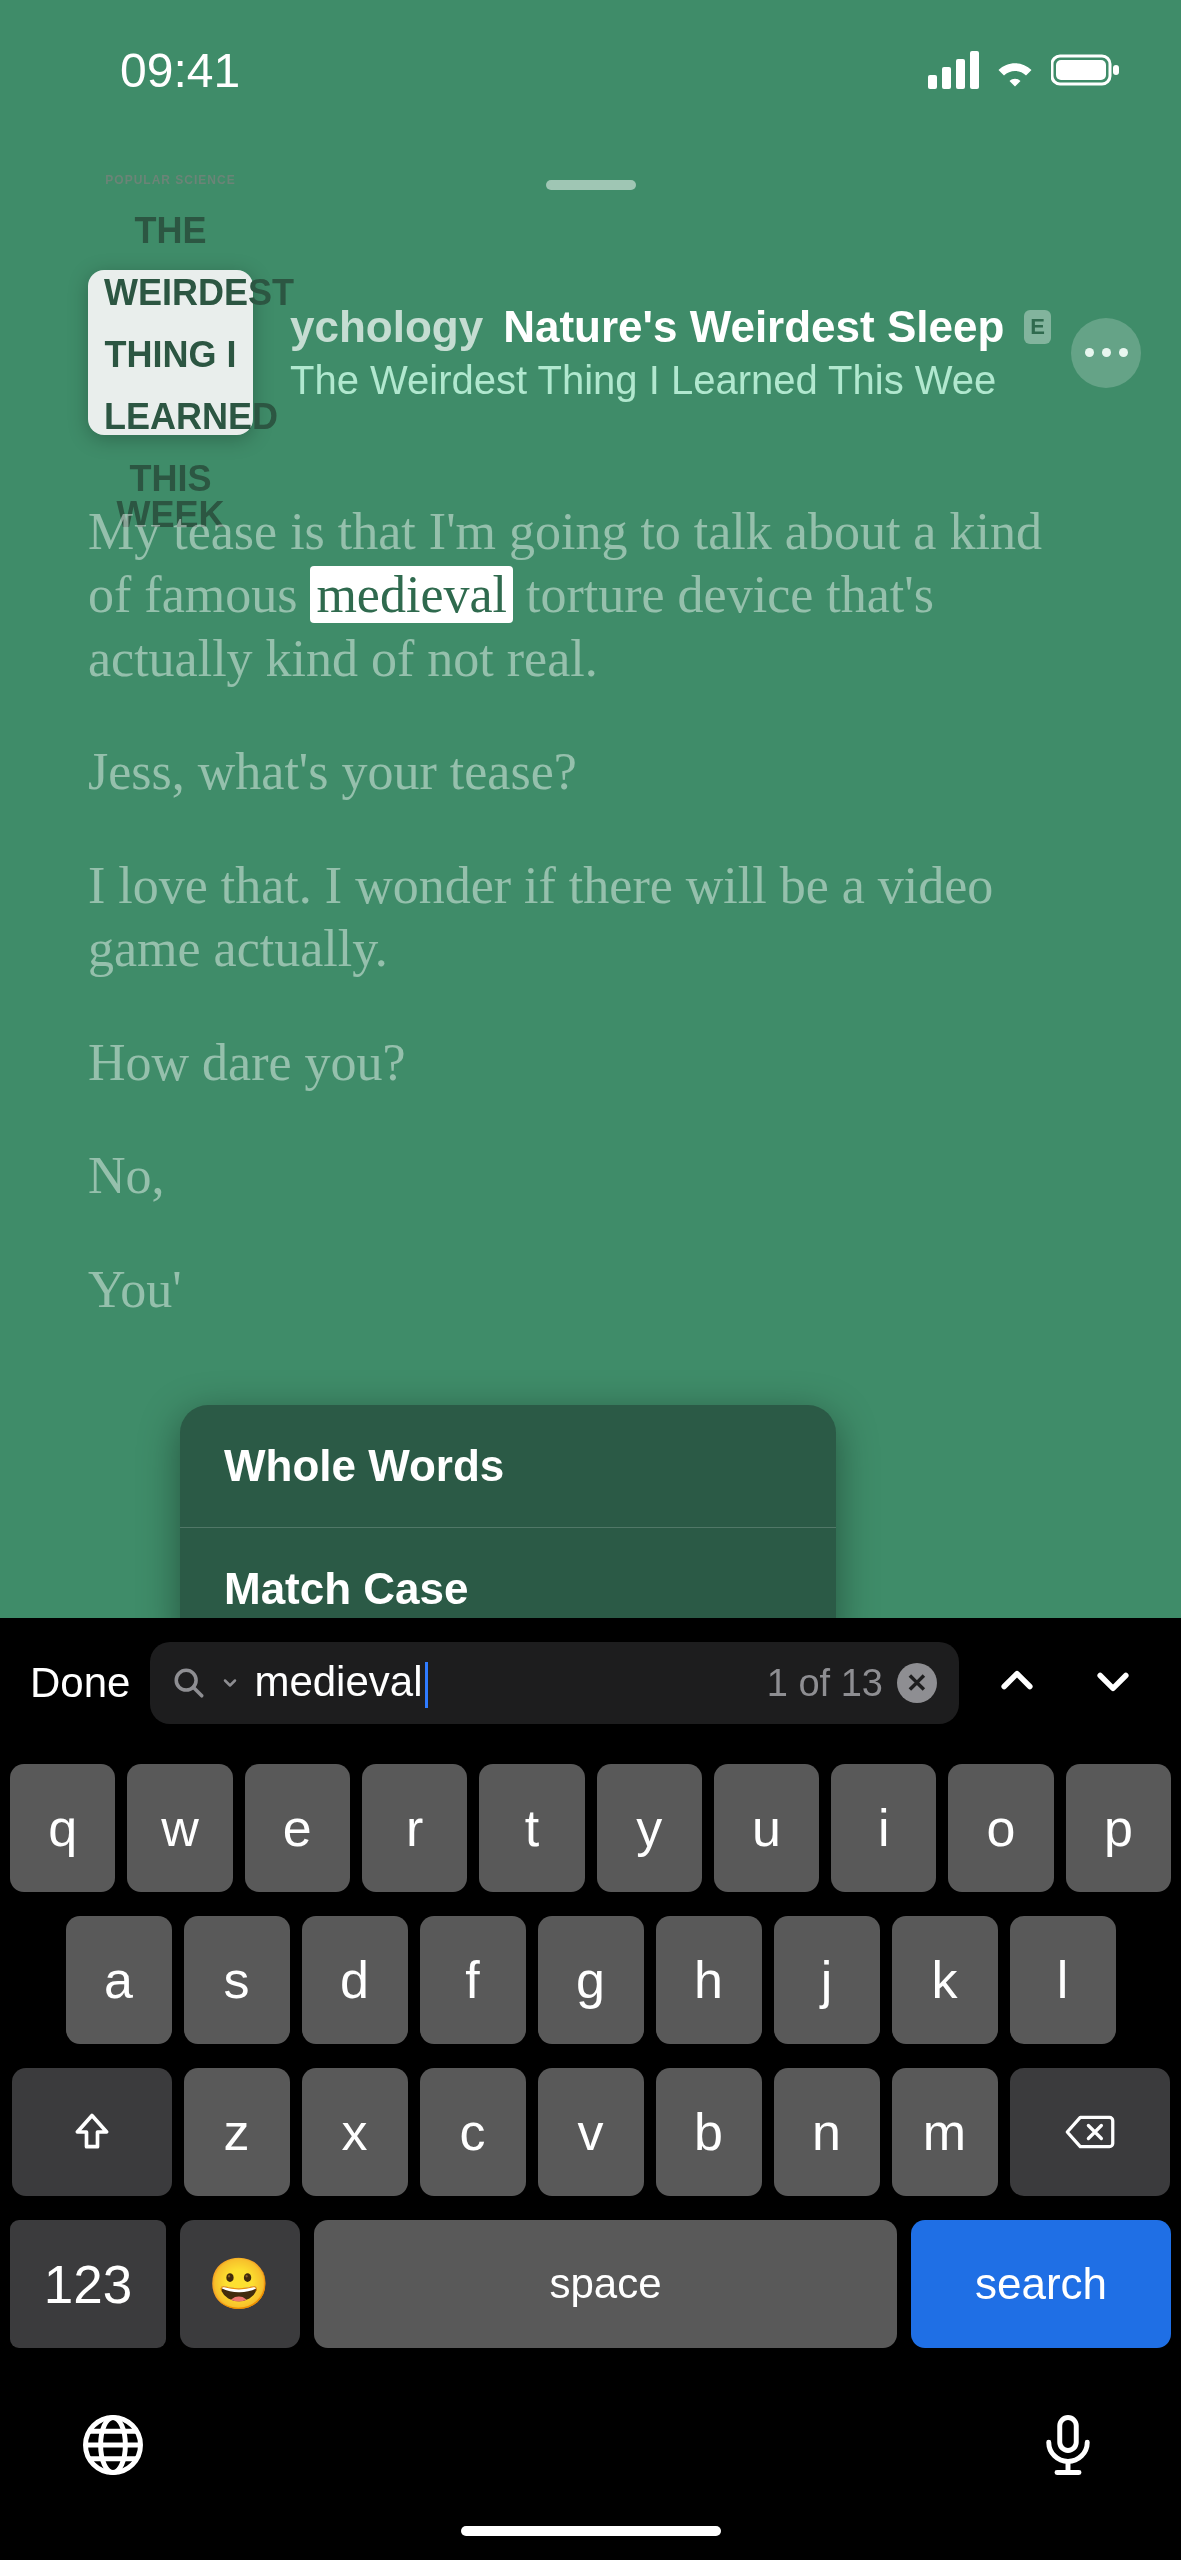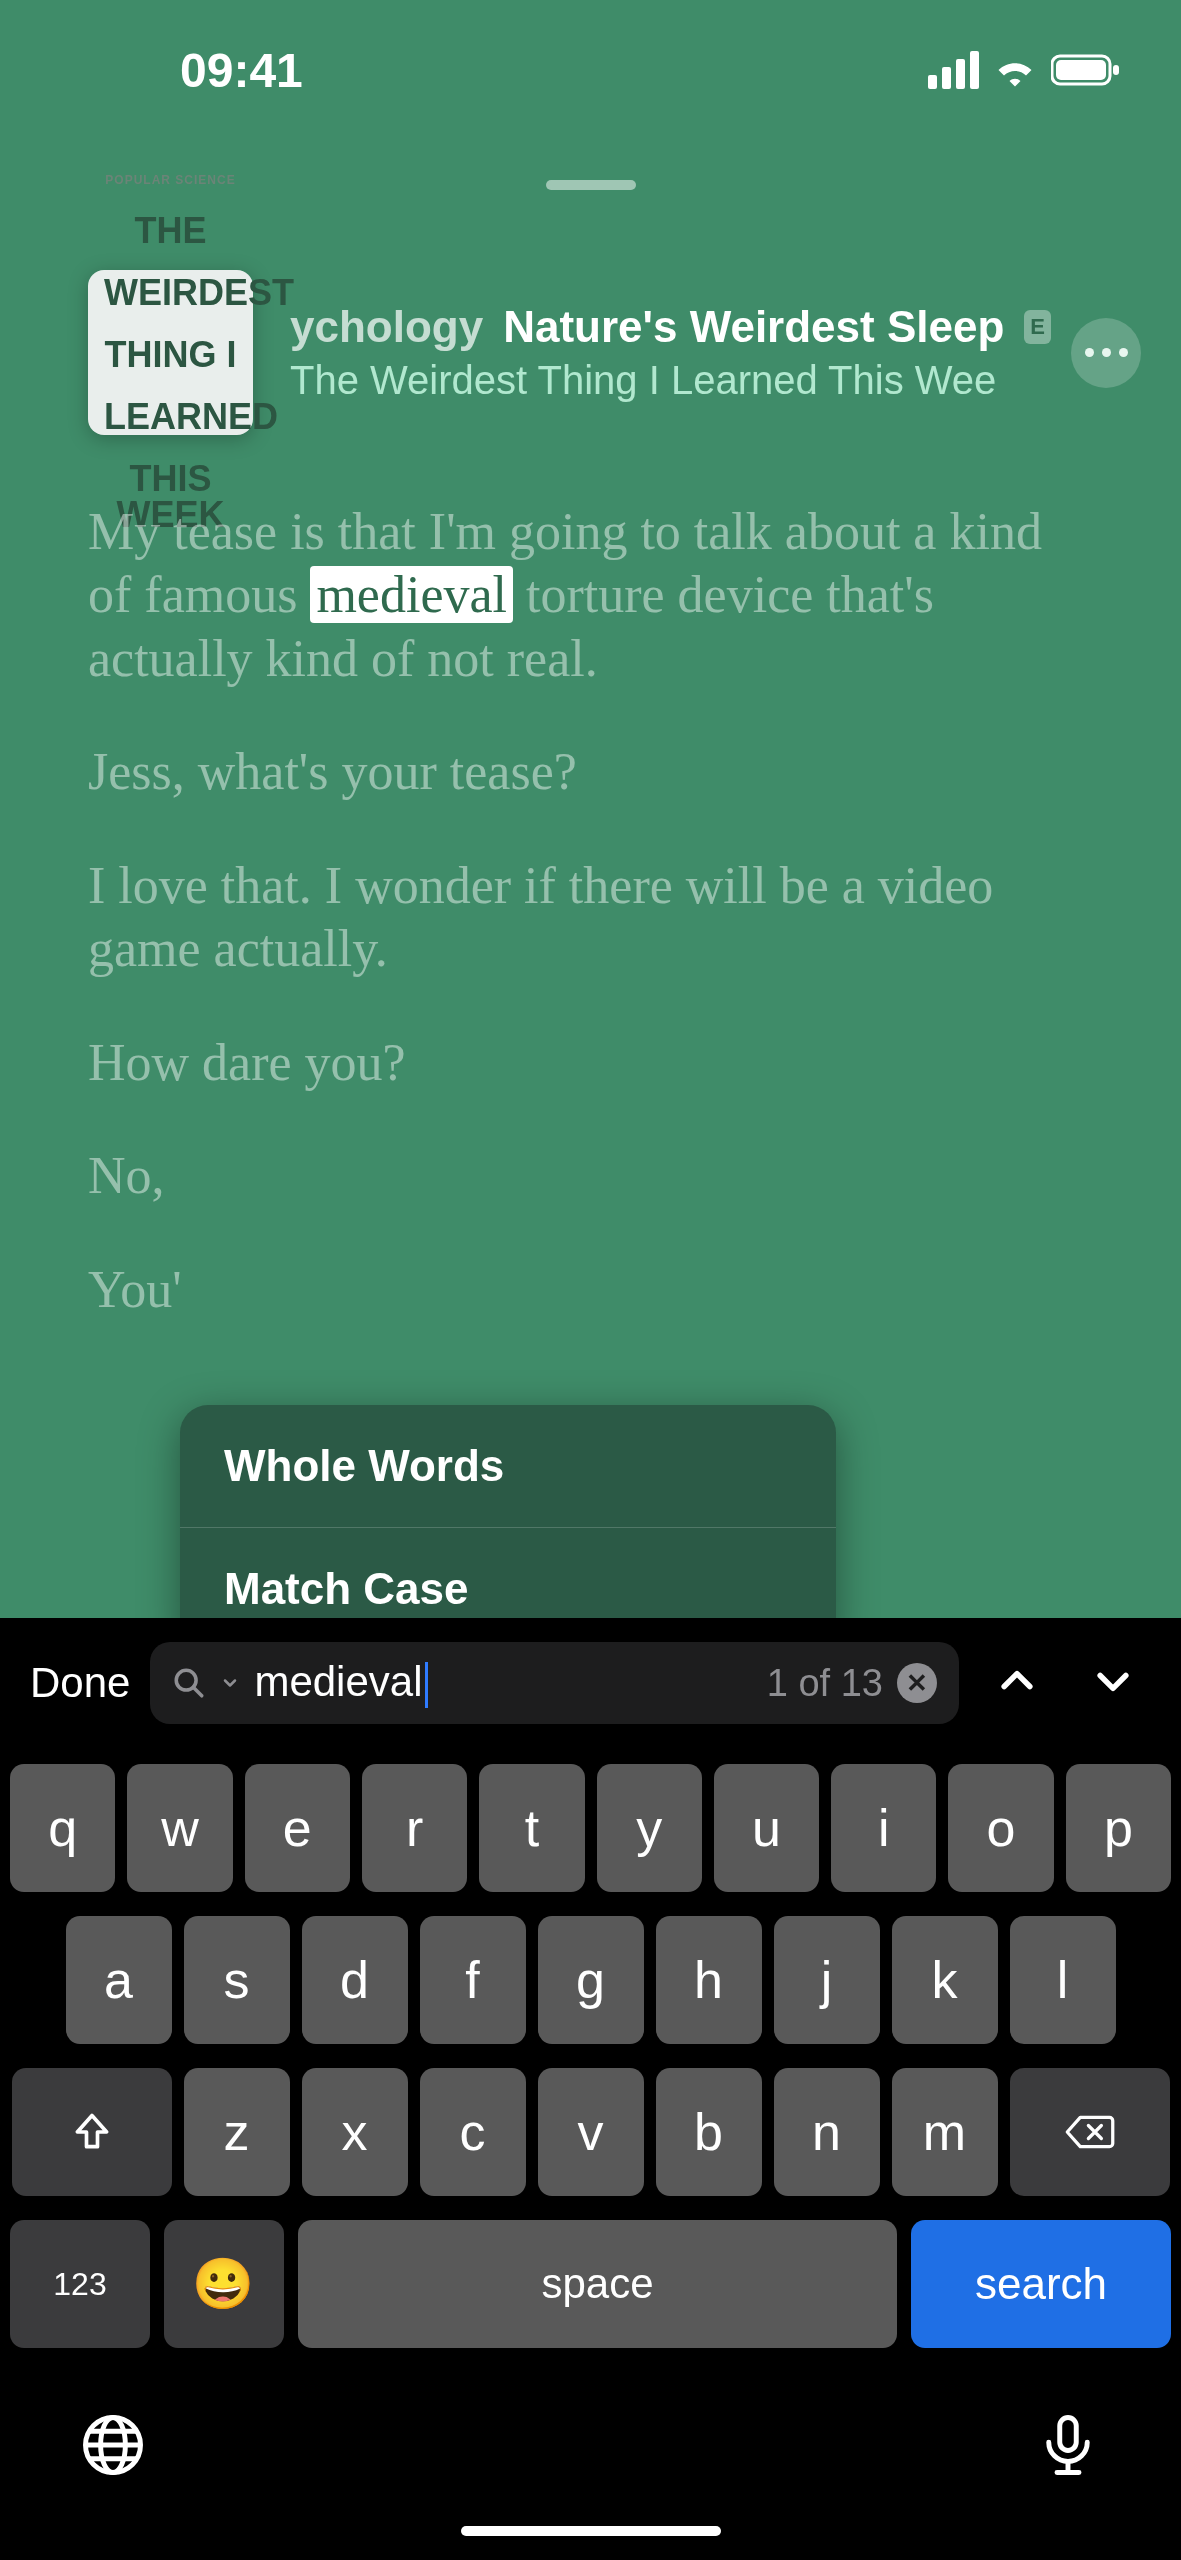--- a/index.html
+++ b/index.html
@@ -1,21 +1,21 @@
 <!DOCTYPE html>
 <html><head>
 <meta charset="utf-8">
 <style>
   * { margin: 0; padding: 0; box-sizing: border-box; }
   html, body { width: 1181px; height: 2560px; overflow: hidden; font-family: -apple-system, Helvetica, Arial, sans-serif; }
   body { background: #3f8c69; position: relative; }
 
   
   .status-bar { position: absolute; top: 0; left: 0; right: 0; height: 140px; display: flex; align-items: center; justify-content: space-between; padding: 0 60px; color: #fff; }
-  .status-time { font-size: 48px; font-weight: 700; margin-left: 120px; }
+  .status-time { font-size: 48px; font-weight: 400; margin-left: 60px; }
   .status-icons { display: flex; align-items: center; gap: 14px; }
   .signal-bars { display: flex; align-items: flex-end; gap: 5px; }
   .signal-bars span { width: 9px; background: #fff; border-radius: 2px; }
   .signal-bars span:nth-child(1){height:14px;} .signal-bars span:nth-child(2){height:22px;}
   .signal-bars span:nth-child(3){height:30px;} .signal-bars span:nth-child(4){height:38px;}
   .wifi-icon svg, .battery svg { display:block; }
 
   .drag-handle { position: absolute; top: 180px; left: 50%; transform: translateX(-50%); width: 90px; height: 10px; background: rgba(255,255,255,0.5); border-radius: 6px; }
 
   
@@ -57,21 +57,21 @@
   .nav-chevron svg { width:44px; height:44px; }
 
   
   .keyboard { position:absolute; top:1748px; left:0; right:0; bottom:0; background:#000; padding:16px 10px 0; }
   .kb-row { display:flex; justify-content:center; gap:12px; margin-bottom:24px; }
   .key { background:#595959; color:#fff; border-radius:14px; height:128px; display:flex; align-items:center; justify-content:center; font-size:52px; box-shadow: 0 3px 0 rgba(0,0,0,.6); }
   .key.letter { width:106px; }
   .key.wide { width:160px; background:#3b3b3d; }
   .key.util { background:#3b3b3d; }
   .row-bottom { gap:14px; }
-  .key.num { width:140px; font-size:32px; }
+  .key.num { width:156px; font-size:53px;border-radius:9px; }
   .key.emoji { width:120px; font-size:50px; }
   .key.space { flex:1; font-size:42px; }
   .key.search { width:260px; background:#1f6fe5; font-size:44px; }
   .kb-footer { display:flex; justify-content:space-between; align-items:center; padding:40px 70px 0; color:#fff; }
   .kb-footer svg { width:66px; height:66px; }
   .home-indicator { position:absolute; bottom:24px; left:50%; transform:translateX(-50%); width:260px; height:10px; background:#fff; border-radius:6px; }
 </style>
 </head>
 <body>
 

